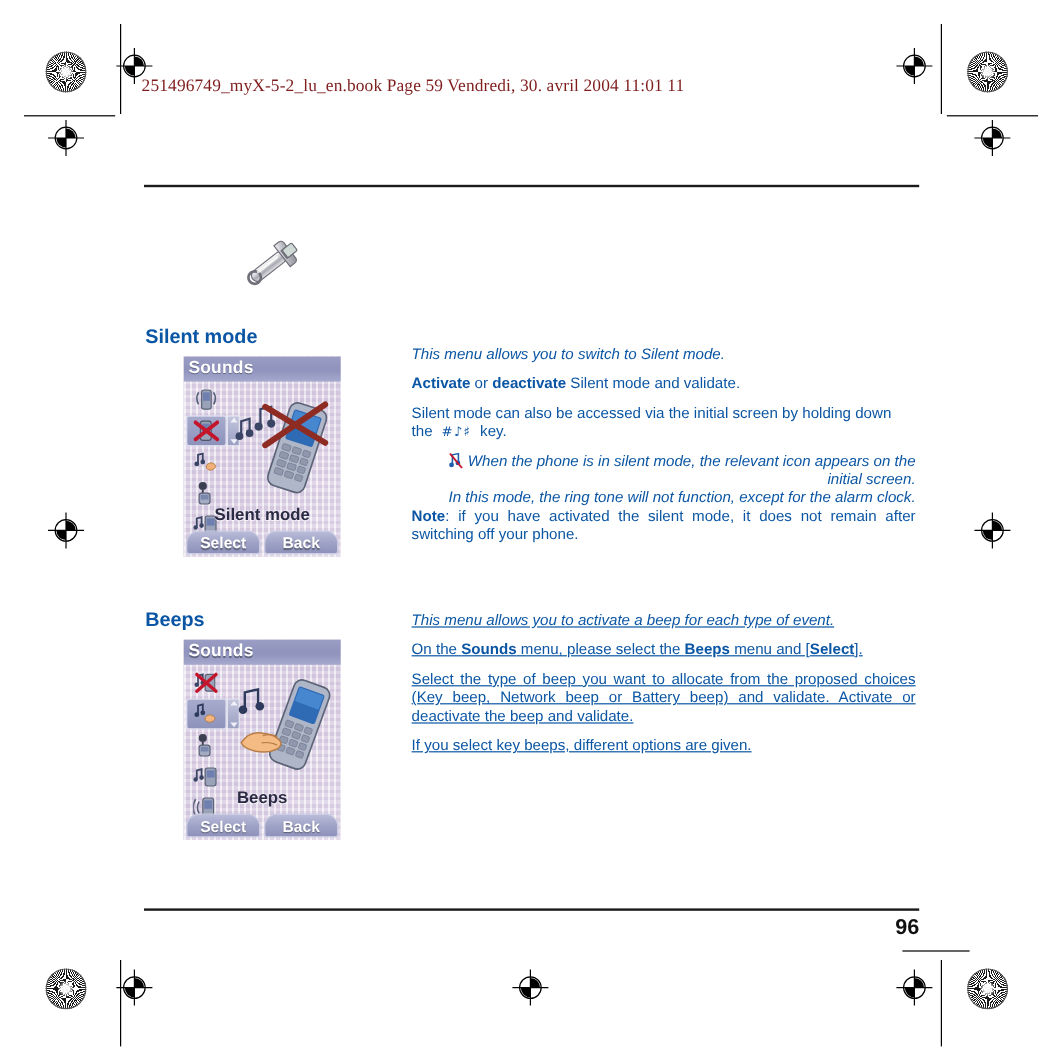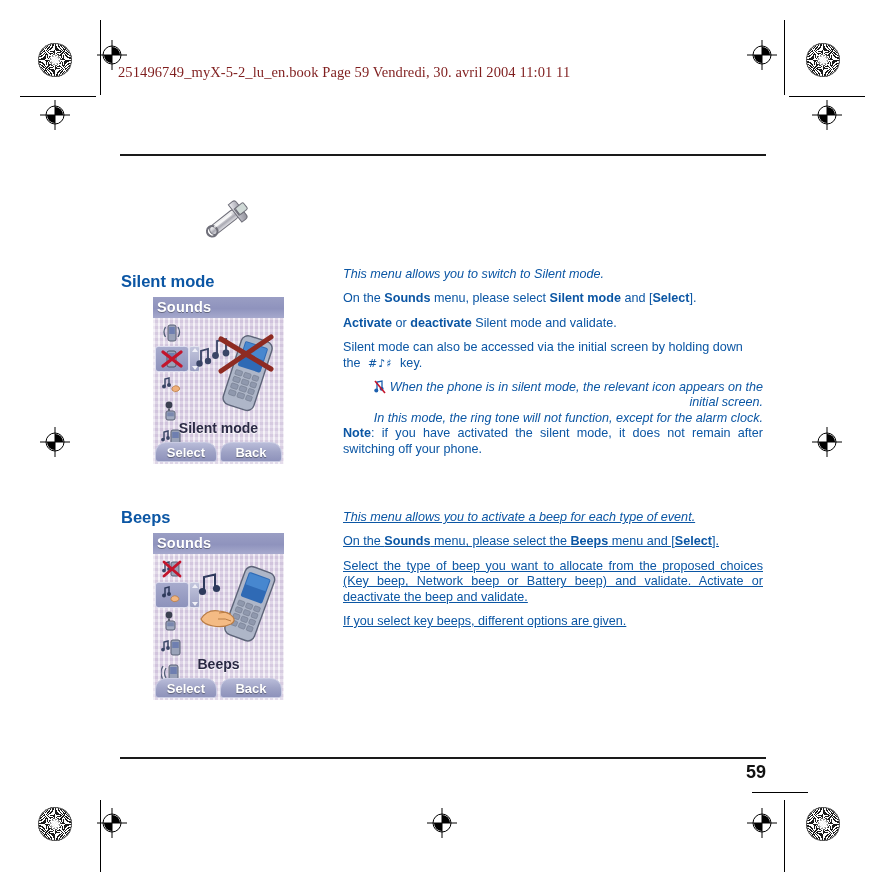--- a/index.html
+++ b/index.html
@@ -399,25 +399,22 @@
       <path d="M26 14 L76 44 M76 12 L26 46" stroke="#8e2b22" stroke-width="5" stroke-linecap="round" fill="none"></path>
     </svg>
 
     <div class="phone-label">Silent mode</div>
     <div class="softkeys">
       <div class="softkey">Select</div>
       <div class="softkey">Back</div>
     </div>
   </div>
 
-  <div class="col" style="top:267px;">
+  <div class="col" style="top:288px;">
     <p class="intro">This menu allows you to switch to Silent mode.</p>
-    <p>
-      <span>On the </span><b>Sounds</b><span> menu, please select </span><b>Silent mode</b><span> and [</span><b>Select</b><span>].</span>
-    </p>
     <p>
       <b>Activate</b><span> or </span><b>deactivate</b><span> Silent mode and validate.</span>
     </p>
     <p>
       <span>Silent mode can also be accessed via the initial screen by holding down the </span><span class="keyglyph"><span>#</span>♪♯</span><span> key.</span>
     </p>
     <p class="tight">
       <span class="inline-note-icon">
         <svg width="12" height="14" viewBox="0 0 12 14">
           <path d="M3 10 v-8 l5-1 v8" stroke="#1b5fae" fill="none" stroke-width="1.3"></path>
@@ -529,15 +526,15 @@
   <div class="col" style="top:510px;text-decoration:underline;">
     <p class="intro">This menu allows you to activate a beep for each type of event.</p>
     <p>
       <span>On the </span><b>Sounds</b><span> menu, please select the </span><b>Beeps</b><span> menu and [</span><b>Select</b><span>].</span>
     </p>
     <p class="just">Select the type of beep you want to allocate from the proposed choices (Key beep, Network beep or Battery beep) and validate. Activate or deactivate the beep and validate.</p>
     <p>If you select key beeps, different options are given.</p>
   </div>
 
   <div class="footer-rule"></div>
-  <div class="page-num">59</div>
+  <div class="page-num">96</div>
 
 </div>
 
 </body></html>

